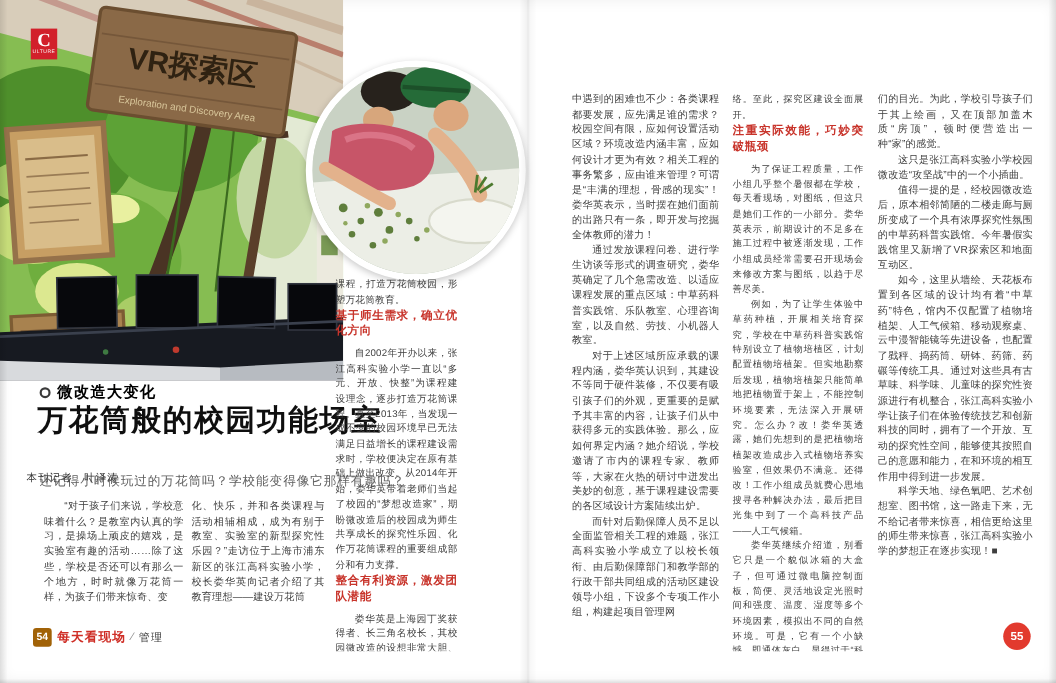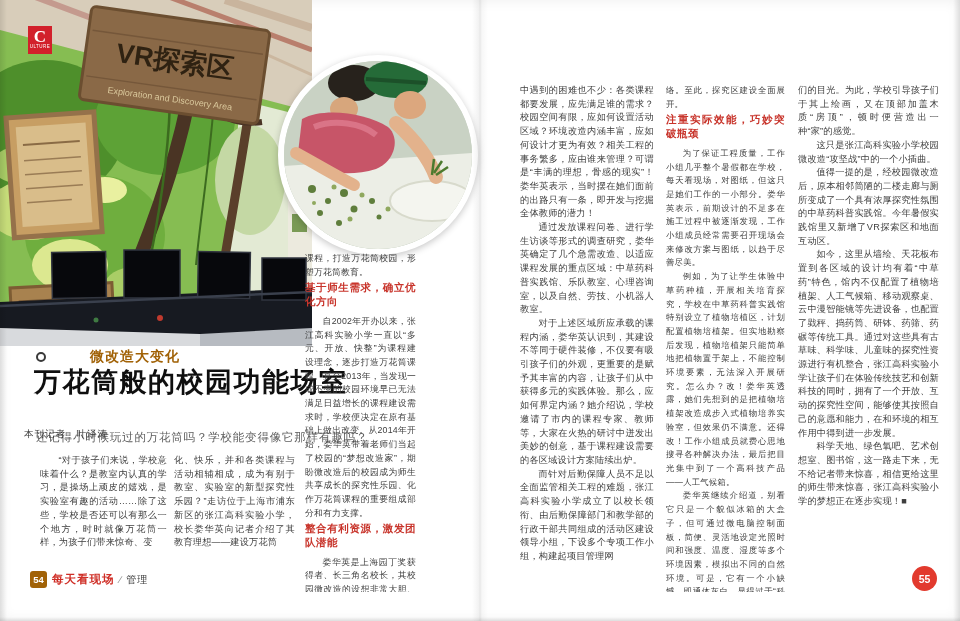--- a/index.html
+++ b/index.html
@@ -20,21 +20,21 @@
   
   .c-logo{
     position:absolute;left:28px;top:26px;width:24px;height:28px;background:#d2202b;
     color:#fff;text-align:center;line-height:1;padding-top:2px;z-index:5;
   }
   .c-logo .big{font-size:17px;font-weight:bold;font-family:"Liberation Serif","DejaVu Serif",serif;display:block;}
   .c-logo .small{font-size:4.5px;letter-spacing:.5px;display:block;margin-top:0px;}
   
   .kicker{position:absolute;left:36px;top:348px;display:flex;align-items:center;gap:6px;}
   .kicker .ring{width:10px;height:10px;border:2.5px solid #3a3a3a;border-radius:50%;display:inline-block;}
-  .kicker .ktext{font-size:14px;font-weight:bold;color:#a16207;letter-spacing:1px;margin-left:38px;}
+  .kicker .ktext{font-size:14px;font-weight:bold;color:#000000;letter-spacing:1px;}
   .headline{position:absolute;left:34px;top:364px;font-size:27px;font-weight:bold;color:#0f0f0f;letter-spacing:1.5px;}
   .subhead{position:absolute;left:36px;top:430px;font-size:11.5px;color:#5e5e5e;letter-spacing:.8px;}
   .byline{position:absolute;left:24px;top:428px;font-size:9.5px;color:#333;letter-spacing:1px;}
   
   .col{position:absolute;text-align:justify;font-size:9.2px;line-height:13.7px;color:#3e3e3e;overflow:hidden;letter-spacing:.2px;}
   .col p{margin:0;text-indent:2em;}
   .col p.cont{text-indent:0;}
   .col h4.sec{margin:2px 0 6px;font-size:10.5px;color:#c8342b;letter-spacing:.5px;font-weight:bold;}
   #lcol1{left:40px; top:454px; width:127px;height:138px;}
   #lcol2{left:174px;top:454px;width:121px;height:138px;}

